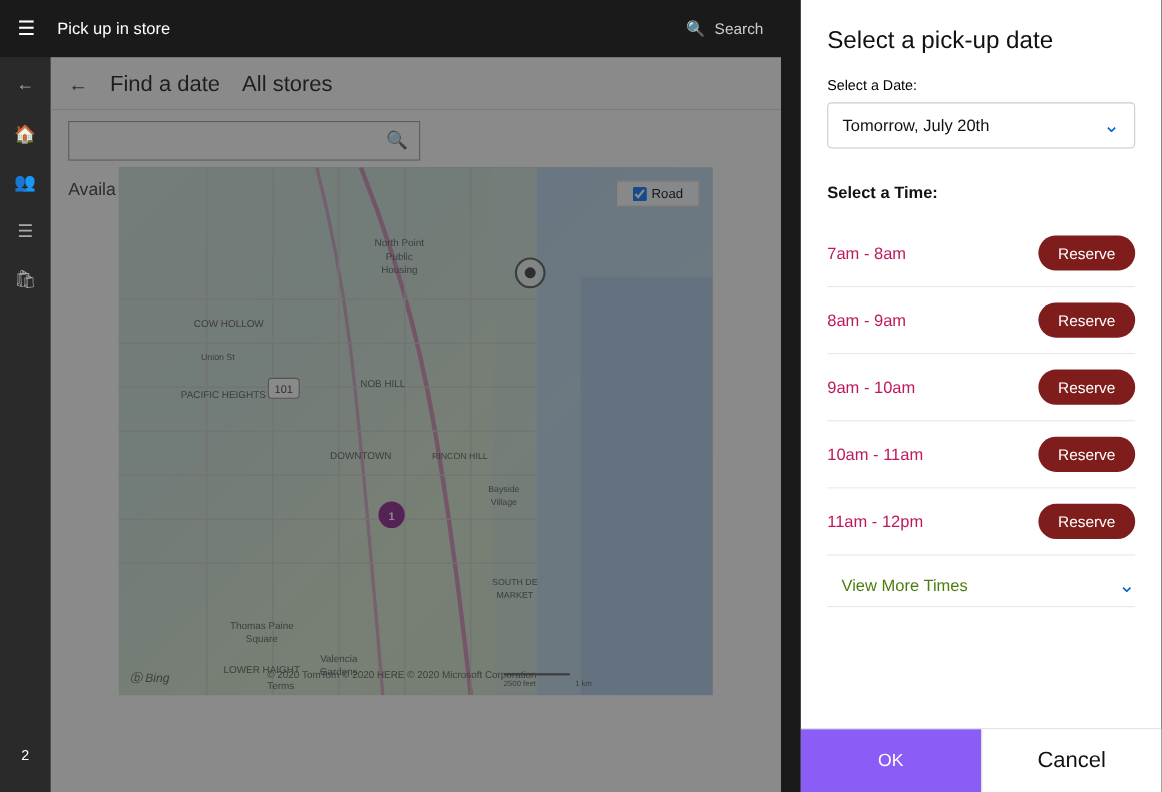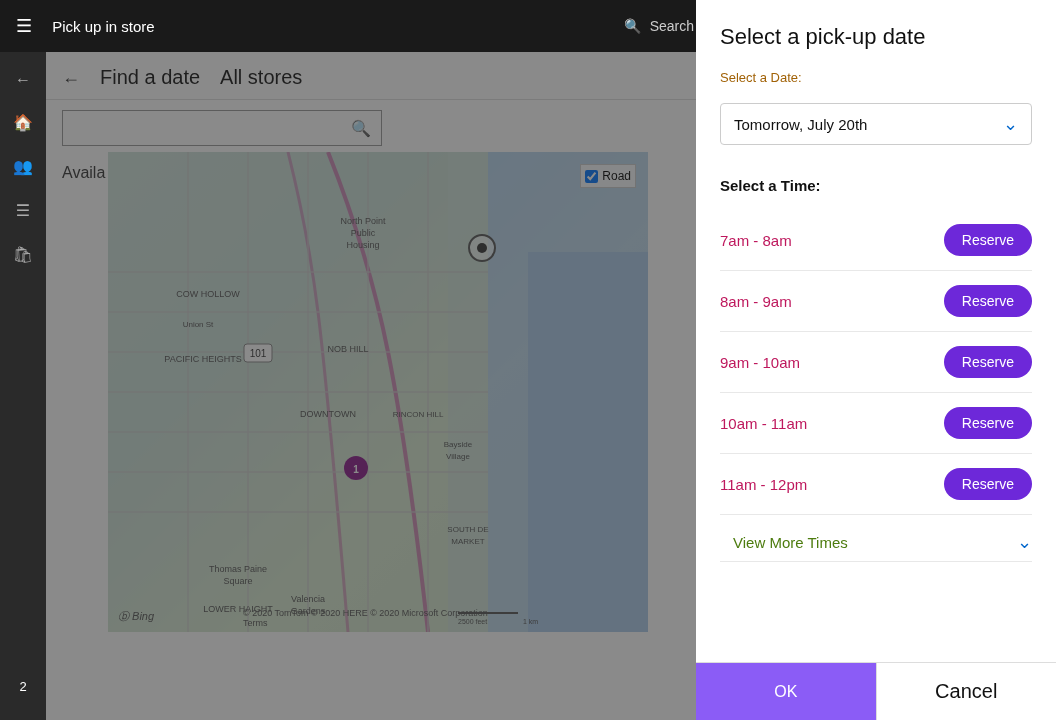--- a/index.html
+++ b/index.html
@@ -133,21 +133,21 @@
       height: 480px;
       background: linear-gradient(135deg, #b8d4f0 0%, #a8c8e8 30%, #d4e8d0 60%, #c8dcc8 100%);
       overflow: hidden;
     }
     .road-badge {
       position: absolute;
       top: 12px;
       right: 12px;
       background: rgba(255,255,255,0.9);
       border: 1px solid #ccc;
-      padding: 4px 4px;
+      padding: 4px 14px;
       font-size: 12px;
       display: flex;
       align-items: center;
       gap: 4px;
     }
     .bing-logo {
       position: absolute;
       bottom: 8px;
       left: 10px;
       font-size: 11px;
@@ -161,21 +161,21 @@
       transform: translateX(-50%);
       font-size: 9px;
       color: #555;
     }
 
     
     .right-panel {
       position: absolute;
       top: 0;
       right: 0;
-      width: 360px;
+      width: 328px;
       height: 720px;
       background: #fff;
       display: flex;
       flex-direction: column;
       overflow: hidden;
     }
 
     .modal-content {
       flex: 1;
       padding: 24px 24px 16px;
@@ -184,22 +184,22 @@
 
     .modal-title {
       font-size: 22px;
       font-weight: 300;
       color: #111;
       margin-bottom: 20px;
     }
 
     .select-label {
       font-size: 13px;
-      color: #a16207;
-      margin-bottom: 18px;
+      color: #000000;
+      margin-bottom: 8px;
     }
 
     .date-dropdown {
       width: 100%;
       height: 42px;
       border: 1px solid #ccc;
       border-radius: 4px;
       padding: 0 13px;
       display: flex;
       align-items: center;
@@ -229,21 +229,21 @@
       align-items: center;
       justify-content: space-between;
       padding: 14px 0;
       border-bottom: 1px solid #e8e8e8;
     }
     .time-text {
       font-size: 15px;
       color: #be185d;
     }
     .reserve-btn {
-      background: #6d28d9;
+      background: #7f1d1d;
       color: #fff;
       border: none;
       border-radius: 20px;
       padding: 8px 18px;
       font-size: 14px;
       cursor: pointer;
       white-space: nowrap;
     }
 
     .view-more {

